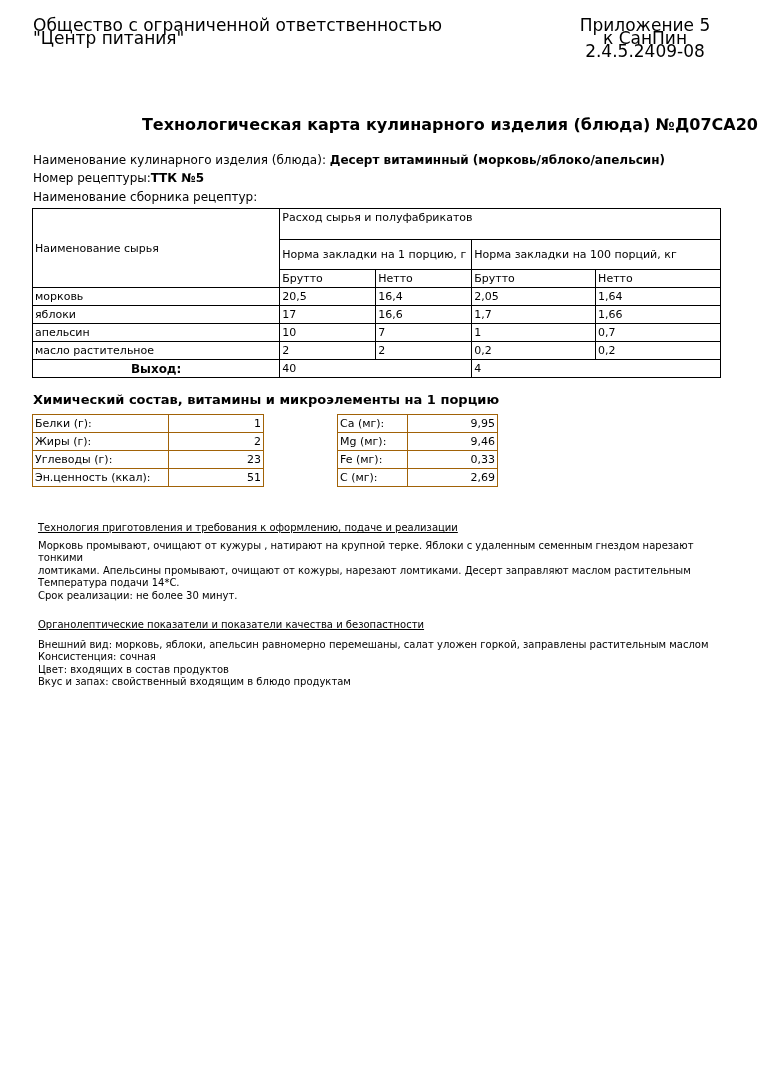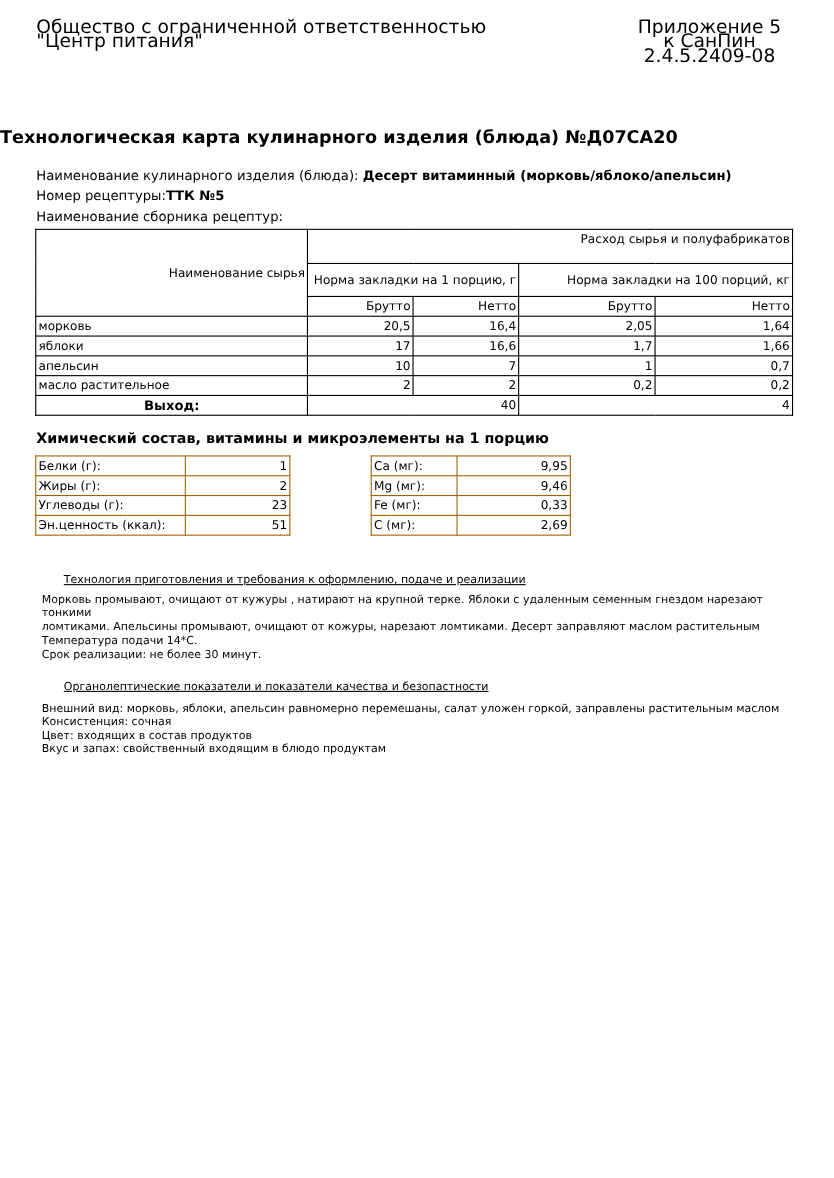--- a/index.html
+++ b/index.html
@@ -1,34 +1,34 @@
 <!DOCTYPE html>
 <html><head>
 <meta charset="utf-8">
 <style>
   html, body { margin:0; padding:0; background:#ffffff; }
   body { width:758px; height:1071px; position:relative; font-family:"DejaVu Sans", sans-serif; color:#000; overflow:hidden; }
   .abs { position:absolute; }
   .sm { font-size:17px; line-height:13px; }
   .org { left:33px; top:19px; }
   .annex { left:560px; top:19px; width:170px; text-align:center; }
-  .title { left:0; width:758px; top:115px; text-align:left; font-size:16px; font-weight:bold; }
+  .title { left:0; width:758px; top:115px; text-align:right; font-size:16px; font-weight:bold; }
   .meta { left:33px; font-size:12px; line-height:14px; }
   .meta b { font-weight:bold; }
   table { border-collapse:collapse; font-size:11px; }
   .main { position:absolute; left:32px; top:208px; width:689px; }
-  .main td { border:1px solid #000; padding:0 2px; height:17px; text-align:right; vertical-align:middle; white-space:nowrap; }
+  .main td { border:1px solid #000; padding:0 2px; height:17px; text-align:left; vertical-align:middle; white-space:nowrap; }
   .main td.l { text-align:left; }
   .main td.r { text-align:center; font-weight:bold; font-size:12px; }
   .chem-title { left:33px; top:392px; font-size:13px; font-weight:bold; }
   .chem { position:absolute; top:414px; }
   .chem td { border:1px solid #a16207; height:17px; padding:0 2px; font-size:11px; white-space:nowrap; }
   .chem td.v { text-align:right; }
   .sec { left:38px; font-size:10px; line-height:12.5px; width:690px; }
-  .u { text-decoration:underline;margin-left:20px; }
+  .u { text-decoration:underline; }
 </style>
 </head>
 <body>
 
 <div class="abs sm org">
   <div>Общество с ограниченной ответственностью</div>
   <div>"Центр питания"</div>
 </div>
 <div class="abs sm annex">
   <div>Приложение 5</div>
@@ -126,21 +126,21 @@
         <td>Углеводы (г):</td>
         <td class="v">23</td>
       </tr>
   <tr>
         <td>Эн.ценность (ккал):</td>
         <td class="v">51</td>
       </tr>
 </tbody>
   </table>
 
-<table class="chem" style="left:337px; width:182px;">
+<table class="chem" style="left:337px; width:161px;">
   <colgroup>
       <col style="width:72px">
       <col style="width:95px">
     </colgroup>
   <tbody>
       <tr>
         <td>Ca (мг):</td>
         <td class="v">9,95</td>
       </tr>
   <tr>

